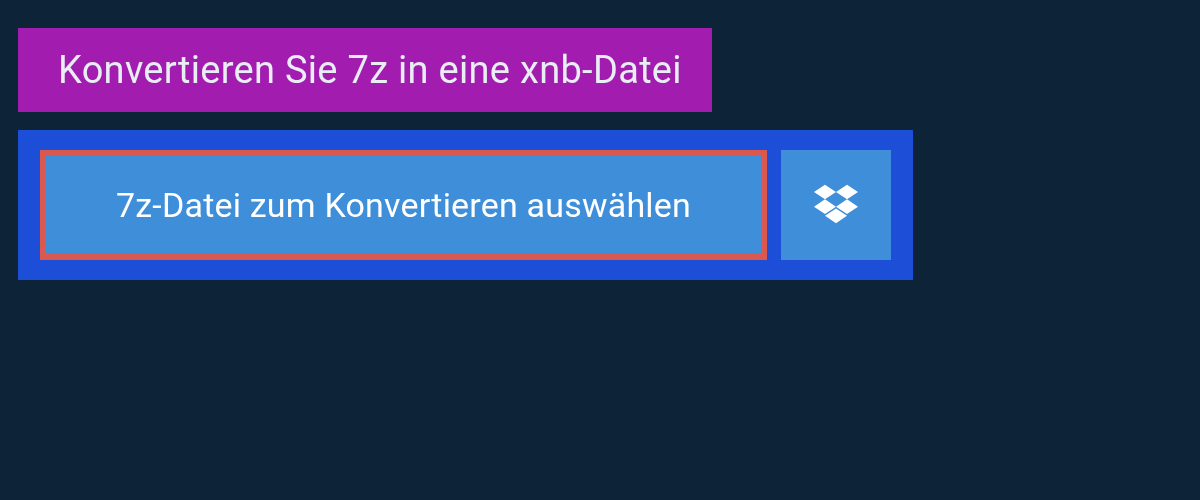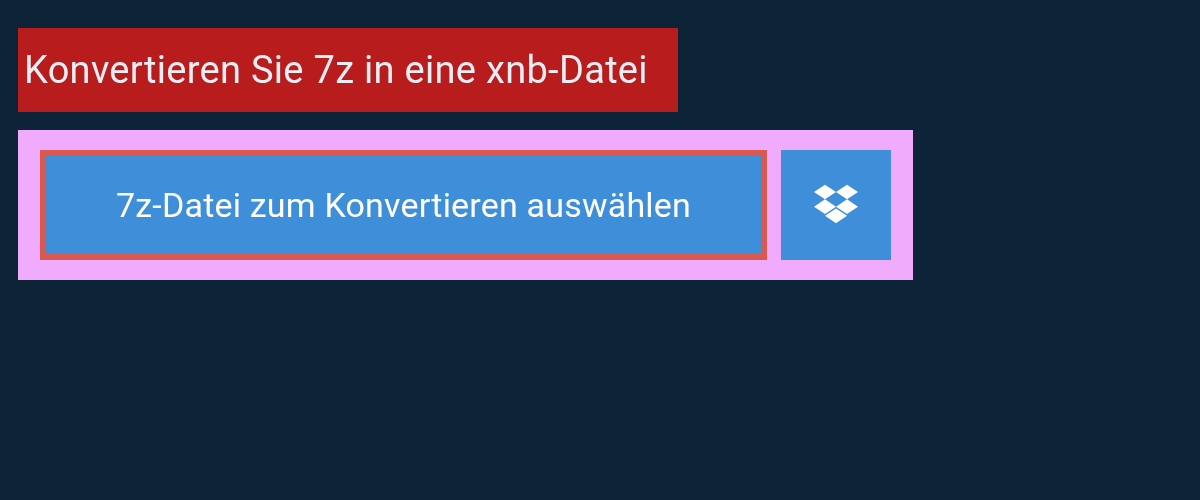--- a/index.html
+++ b/index.html
@@ -8,34 +8,34 @@
       box-sizing: border-box;
     }
     body {
       width: 1200px;
       height: 500px;
       background-color: #0d2438;
       font-family: -apple-system, BlinkMacSystemFont, "Segoe UI", Roboto, Helvetica, Arial, sans-serif;
       overflow: hidden;
     }
     .header-bar {
-      background-color: #b91c1c;
+      background-color: #a21caf;
       display: inline-block;
-      padding: 20px 30px 20px 6px;
+      padding: 20px 30px 20px 40px;
       margin-top: 28px;
       margin-left: 18px;
     }
     .header-title {
       color: #e8eef4;
       font-size: 38px;
       font-weight: 400;
       letter-spacing: 0.3px;
     }
     .upload-panel {
-      background-color: #f0abfc;
+      background-color: #1d4ed8;
       margin-left: 18px;
       margin-top: 18px;
       width: 895px;
       padding: 20px 22px;
       display: flex;
       gap: 14px;
       align-items: stretch;
     }
     .select-file-button {
       background-color: #3f8ed9;

